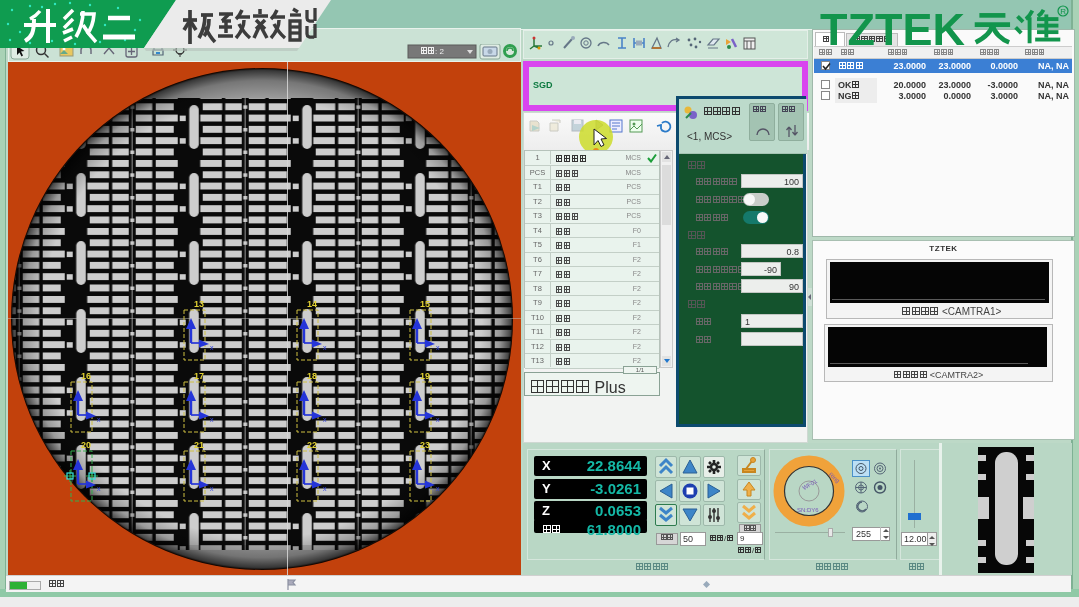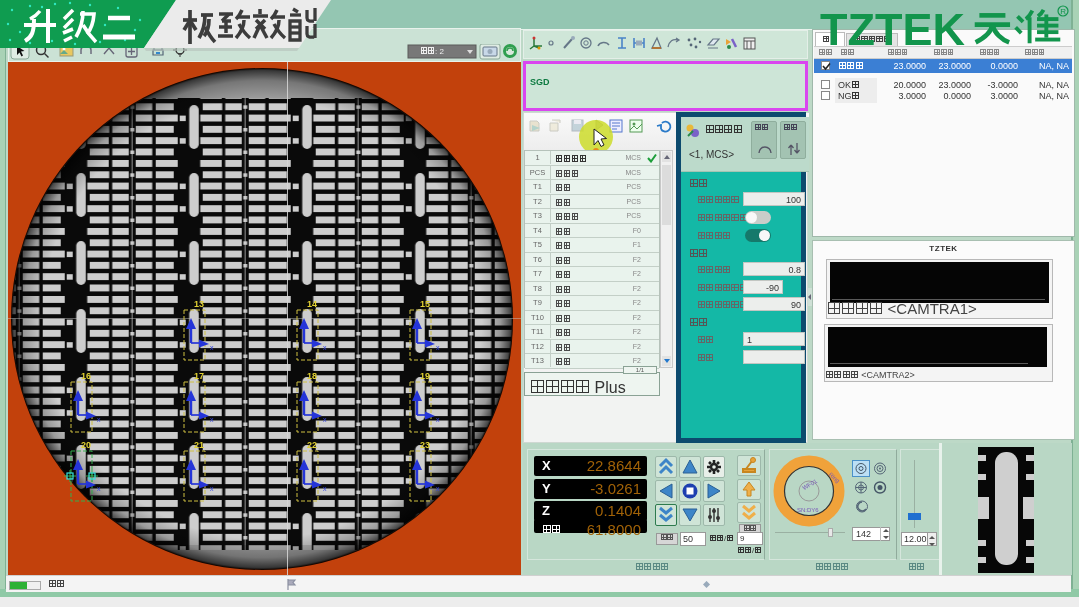--- a/index.html
+++ b/index.html
@@ -1,21 +1,21 @@
 <!DOCTYPE html>
 <html><head><meta charset="utf-8"><style>
 *{margin:0;padding:0;box-sizing:border-box}
 html,body{width:1079px;height:607px;overflow:hidden;font-family:"Liberation Sans",sans-serif}
 body{background:#ececec;position:relative}
 .abs{position:absolute}
 .zc{position:relative;display:inline-block;width:.80em;height:.80em;border:1px solid currentColor;vertical-align:baseline;margin:0 .07em;}
 .zc:before{content:"";position:absolute;left:0;right:0;top:calc(50% - .5px);height:1px;background:currentColor}
 .zc:after{content:"";position:absolute;top:0;bottom:0;left:calc(50% - .5px);width:1px;background:currentColor}
 .lcd{background:#000;border-radius:2px;color:#fff;position:absolute}
-.lcd .v{position:absolute;right:6px;top:1px;color:#a16207;font-weight:normal;font-size:15px}
+.lcd .v{position:absolute;right:6px;top:1px;color:#14b8a6;font-weight:bold;font-size:15px}
 .lcd .l{position:absolute;left:8px;top:2px;color:#fff;font-weight:bold;font-size:13px}
 .btn{position:absolute;width:22px;height:22px;background:#cfe4d7;border:1px solid #9db8aa;border-radius:2px}
 .inp{position:absolute;background:#eceeec;border:1px solid #c2c6c2;font-size:9px;color:#333}
 .sect{position:absolute;left:8px;font-size:10px;color:#4a4a4a;font-weight:bold}
 .slbl{position:absolute;font-size:9px;color:#666}
 </style></head>
 <body>
 
 <div class="abs" style="left:0;top:0;width:1079px;height:597px;background:#bdd9c7"></div>
 
@@ -205,21 +205,21 @@
       </g>
     <path d="M182,10 l5,-6 h6 l-5,6 z" fill="#dfe8f0" stroke="#678" stroke-width="1.2"></path>
       <path d="M182,13 h10" stroke="#678"></path>
     <path d="M200,4 l5,3 l-5,3 z" fill="#e8a33a"></path>
       <path d="M206,4 l4,8" stroke="#7a62c8" stroke-width="2.5"></path>
       <circle cx="203" cy="12" r="2" fill="#2a8a4a"></circle>
     <rect x="218" y="3" width="11" height="11" fill="#eee" stroke="#555"></rect>
       <path d="M218,6 h11 M221,6 v8 M225,6 v8" stroke="#555" stroke-width="1"></path>
   </svg>
 </div>
-<div class="abs" style="left:523px;top:61px;width:285px;height:50px;background:#cde5d7;border:3px solid #d946ef">
+<div class="abs" style="left:523px;top:61px;width:285px;height:50px;background:#cde5d7;border:6px solid #d946ef">
   <span style="position:absolute;left:4px;top:13px;color:#0d7a40;font-weight:bold;font-size:9px;letter-spacing:0px">SGD</span>
 </div>
 
 <div class="abs" style="left:523px;top:112px;width:285px;height:331px;background:#f2f3f2;border:1px solid #cfd8d2"></div>
 <div id="midtb" class="abs" style="left:524px;top:113px;width:285px;height:37px;background:linear-gradient(#fafafa,#ededed)">
   <svg width="160" height="24" style="position:absolute;left:2px;top:2px">
     <g opacity="0.45">
     <path d="M4,6 h7 l2,2 v8 h-9 z" fill="#d8cba0" stroke="#998"></path>
         <path d="M6,10 l8,3 l-8,3 z" fill="#6a9"></path>
     <path d="M26,5 h8 v3 M24,8 h8 v8 h-8 z" fill="#e8e0c0" stroke="#998"></path>
@@ -340,21 +340,21 @@
   <div style="position:absolute;bottom:1px;left:1px;width:9px;height:10px;background:#e2e2e2">
       <div style="position:absolute;left:1.5px;top:3px;width:0;height:0;border-left:3px solid transparent;border-right:3px solid transparent;border-top:4px solid #27c"></div>
     </div>
 </div>
 
 <div class="abs" style="left:524px;top:372px;width:136px;height:24px;background:#eef5f0;border:1px solid #8aa295">
   <span style="position:absolute;left:5px;top:6px;font-size:16px;color:#333"><i class="zc"></i><i class="zc"></i><i class="zc"></i><i class="zc"></i> Plus</span>
   <div style="position:absolute;right:2px;top:-7px;width:34px;height:8px;background:#eef5f0;border:1px solid #8aa295;font-size:6px;color:#555;text-align:center;line-height:7px">1/1</div>
 </div>
 
-<div id="settings" class="abs" style="left:676px;top:112px;width:130px;height:331px;background:#14b8a6;border:5px solid #0c4a6e">
+<div id="settings" class="abs" style="left:676px;top:96px;width:130px;height:331px;background:#14532d;border:3px solid #0c4a6e">
 
   <div style="position:absolute;left:0;top:0;width:128px;height:55px;background:#bcdacb;border-bottom:1px solid #a5c4b3">
     <svg style="position:absolute;left:4px;top:6px" width="16" height="16">
         <circle cx="5" cy="5" r="3.5" fill="#e8b83a"></circle>
         <circle cx="10" cy="10" r="4" fill="#7a62c8"></circle>
         <path d="M3,13 L8,8" stroke="#2a8a4a" stroke-width="2"></path>
       </svg>
     <span style="position:absolute;left:24px;top:7px;font-size:10px;color:#333;font-weight:bold"><i class="zc"></i><i class="zc"></i><i class="zc"></i><i class="zc"></i></span>
     <span style="position:absolute;left:8px;top:32px;font-size:10px;color:#333">&lt;1, MCS&gt;</span>
     <div style="position:absolute;right:32px;top:4px;width:26px;height:38px;background:#a3c3b2;border:1px solid #8fae9d;border-radius:2px">
@@ -421,21 +421,21 @@
     <span style="position:absolute;left:27px;top:2px;font-size:7px;color:#888"><i class="zc"></i><i class="zc"></i></span>
     <span style="position:absolute;left:74px;top:2px;font-size:7px;color:#888"><i class="zc"></i><i class="zc"></i><i class="zc"></i></span>
     <span style="position:absolute;left:120px;top:2px;font-size:7px;color:#888"><i class="zc"></i><i class="zc"></i><i class="zc"></i></span>
     <span style="position:absolute;left:166px;top:2px;font-size:7px;color:#888"><i class="zc"></i><i class="zc"></i><i class="zc"></i></span>
     <span style="position:absolute;left:211px;top:2px;font-size:7px;color:#888"><i class="zc"></i><i class="zc"></i><i class="zc"></i></span>
   </div>
   <style>
   .mrow{position:absolute;left:1px;width:258px;height:14px}
   .mrow .cb{position:absolute;left:7px;top:2px;width:9px;height:9px;background:#fff;border:1px solid #888}
   .mrow .pc{position:absolute;left:21px;top:0;width:42px;height:14px;background:#ededed}
-  .mrow b{position:absolute;top:2px;font-weight:normal;font-size:9px}
+  .mrow b{position:absolute;top:2px;font-weight:bold;font-size:9px}
   </style>
   <div class="mrow" style="top:29px;background:#3b7fd4;color:#fff">
     <span class="cb" style="background:#fff"><svg width="9" height="9">
           <path d="M1,4 L3.5,7 L8,1.5" stroke="#222" stroke-width="1.6" fill="none"></path>
         </svg></span>
       <b style="left:24px"><i class="zc"></i><i class="zc"></i><i class="zc"></i></b>
     <b style="left:64px;width:48px;text-align:right">23.0000</b>
       <b style="left:109px;width:48px;text-align:right">23.0000</b>
       <b style="left:156px;width:48px;text-align:right">0.0000</b>
       <b style="left:205px;width:50px;text-align:right">NA, NA</b>
@@ -460,45 +460,45 @@
   </div>
 </div>
 
 <div class="abs" style="left:812px;top:240px;width:263px;height:200px;background:#fbfbfb;border:1px solid #a8bfb1"></div>
 <div id="preview" class="abs" style="left:812px;top:240px;width:263px;height:200px">
   <div style="position:absolute;left:0;top:4px;width:263px;text-align:center;font-size:8px;color:#333;font-weight:bold;letter-spacing:0.5px">TZTEK</div>
   <div style="position:absolute;left:14px;top:19px;width:227px;height:60px;border:1px solid #b8b8b8;background:#f4f4f4">
     <div style="position:absolute;left:3px;top:2px;width:219px;height:41px;background:#050505">
       <div style="position:absolute;left:2px;bottom:3px;width:213px;height:1px;background:#5a5a5a"></div>
     </div>
-    <div style="position:absolute;left:0;bottom:1px;width:100%;font-size:15px;color:#444"><i class="zc"></i><i class="zc"></i><i class="zc"></i><i class="zc"></i> &lt;CAMTRA1&gt;</div>
+    <div style="position:absolute;left:12px;bottom:1px;width:100%;text-align:center;font-size:10px;color:#444"><i class="zc"></i><i class="zc"></i><i class="zc"></i><i class="zc"></i> &lt;CAMTRA1&gt;</div>
   </div>
   <div style="position:absolute;left:12px;top:84px;width:229px;height:58px;border:1px solid #b8b8b8;background:#f4f4f4">
     <div style="position:absolute;left:3px;top:2px;width:219px;height:40px;background:#050505">
       <div style="position:absolute;left:2px;bottom:3px;width:198px;height:1px;background:#5a5a5a"></div>
     </div>
-    <div style="position:absolute;left:0;bottom:1px;width:100%;font-size:9px;color:#444"><i class="zc"></i><i class="zc"></i><i class="zc"></i><i class="zc"></i> &lt;CAMTRA2&gt;</div>
+    <div style="position:absolute;left:0;bottom:1px;width:100%;text-align:center;font-size:9px;color:#444"><i class="zc"></i><i class="zc"></i><i class="zc"></i><i class="zc"></i> &lt;CAMTRA2&gt;</div>
   </div>
 </div>
 
 <div id="bottom" class="abs" style="left:523px;top:443px;width:549px;height:132px;background:#b9d7c5">
 
   <div style="position:absolute;left:4px;top:6px;width:238px;height:111px;border:1px solid #d5e6dc;border-right:1px solid #90ab9c"></div>
 
   <div class="lcd" style="left:11px;top:13px;width:113px;height:20px">
       <span class="l">X</span>
       <span class="v">22.8644</span>
     </div>
   <div class="lcd" style="left:11px;top:35.5px;width:113px;height:20px">
       <span class="l">Y</span>
       <span class="v">-3.0261</span>
     </div>
   <div class="lcd" style="left:11px;top:58px;width:113px;height:20px">
       <span class="l">Z</span>
-      <span class="v">0.1404</span>
+      <span class="v">0.0653</span>
     </div>
   <div class="lcd" style="left:11px;top:76px;width:113px;height:14px">
       <span class="l" style="font-size:10px;top:5px"><i class="zc"></i><i class="zc"></i></span>
       <span class="v" style="top:2px">61.8000</span>
     </div>
 
   <div class="btn" style="left:132px;top:13px"><svg width="20" height="20">
         <path d="M4,9 L10,3 L16,9" fill="none" stroke="#3d85c8" stroke-width="3"></path>
         <path d="M4,16 L10,10 L16,16" fill="none" stroke="#3d85c8" stroke-width="3"></path>
       </svg></div>
@@ -557,21 +557,21 @@
   <svg style="position:absolute;left:250px;top:12px" width="72" height="72">
     <circle cx="36" cy="36" r="30" fill="none" stroke="#f0a23a" stroke-width="11"></circle>
     <circle cx="36" cy="36" r="24.5" fill="none" stroke="#333" stroke-width="1.2"></circle>
     <circle cx="36" cy="36" r="10" fill="none" stroke="#999" stroke-width="1"></circle>
     <text x="30" y="34" font-size="6" fill="#7a5ab8" transform="rotate(-30 33 33)">WF01</text>
     <text x="24" y="57" font-size="6" fill="#7a5ab8">SN:DY6</text>
     <text x="56" y="22" font-size="6" fill="#7a5ab8" transform="rotate(40 58 20)">Ring</text>
   </svg>
   <div style="position:absolute;left:252px;top:89px;width:70px;height:1px;background:#9ab0a2"></div>
   <div style="position:absolute;left:305px;top:85px;width:5px;height:9px;background:#e8e8e8;border:1px solid #aaa"></div>
-  <div style="position:absolute;left:329px;top:84px;width:38px;height:14px;background:#fff;border:1px solid #999;font-size:9px;color:#333;padding:1px 3px">142</div>
+  <div style="position:absolute;left:329px;top:84px;width:38px;height:14px;background:#fff;border:1px solid #999;font-size:9px;color:#333;padding:1px 3px">255</div>
   <div style="position:absolute;left:357px;top:84px;width:10px;height:14px;border-left:1px solid #bbb"><svg width="10" height="14">
         <path d="M5,2 L8,5 H2 Z" fill="#555"></path>
         <path d="M5,12 L2,9 H8 Z" fill="#555"></path>
       </svg></div>
 
   <div style="position:absolute;left:329px;top:17px;width:18px;height:17px;background:#bcdff5;border:1px solid #4a90c8"></div>
   <svg style="position:absolute;left:331px;top:19px" width="14" height="13">
       <circle cx="7" cy="6.5" r="5" fill="none" stroke="#456" stroke-width="1"></circle>
       <circle cx="7" cy="6.5" r="2" fill="none" stroke="#456" stroke-width="1"></circle>
     </svg>

